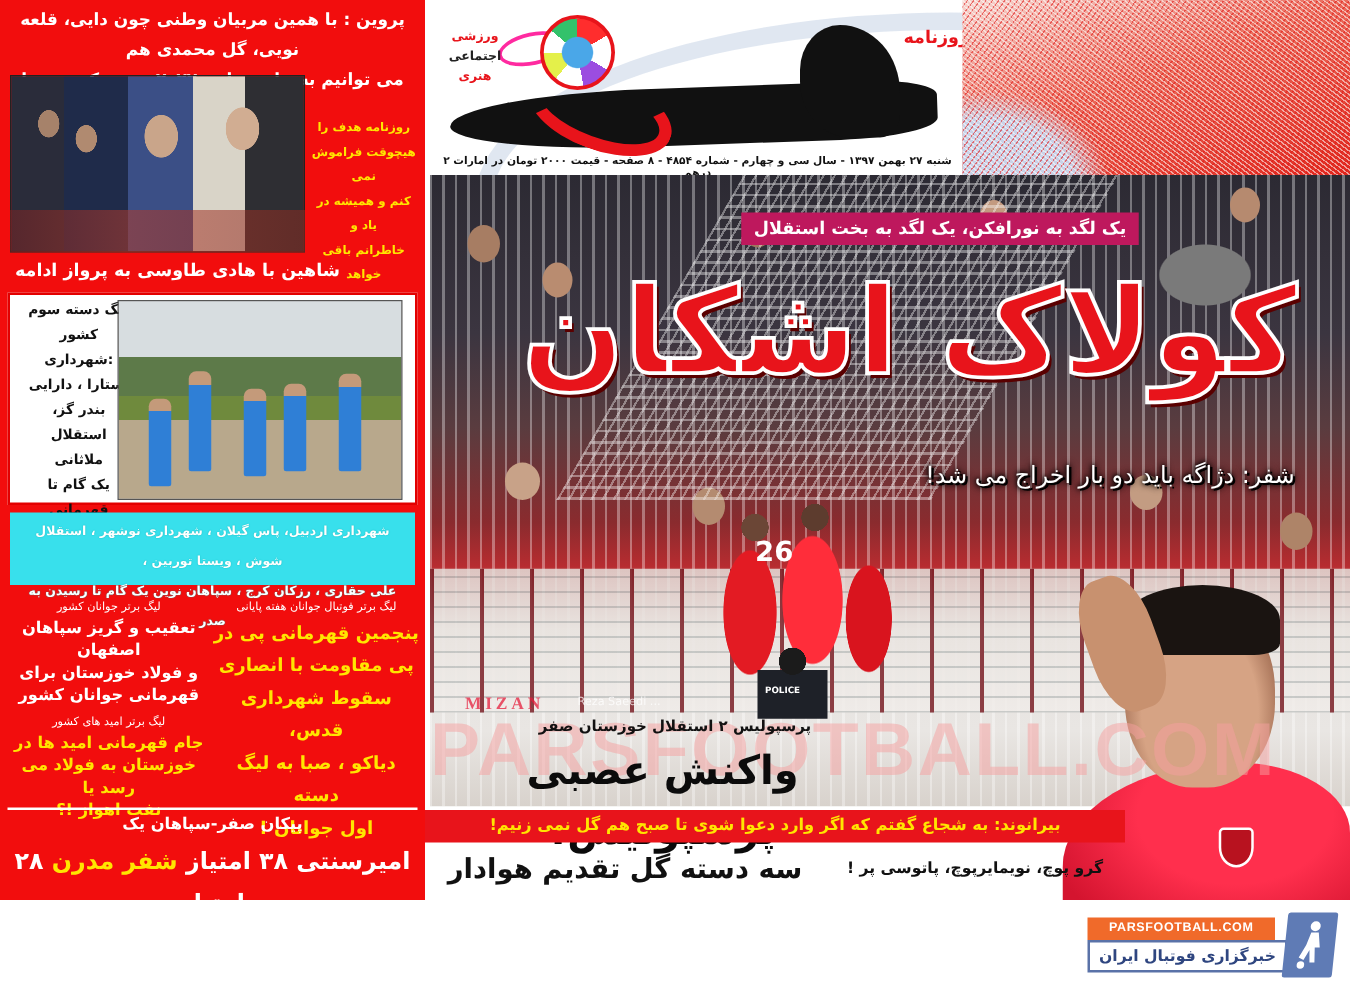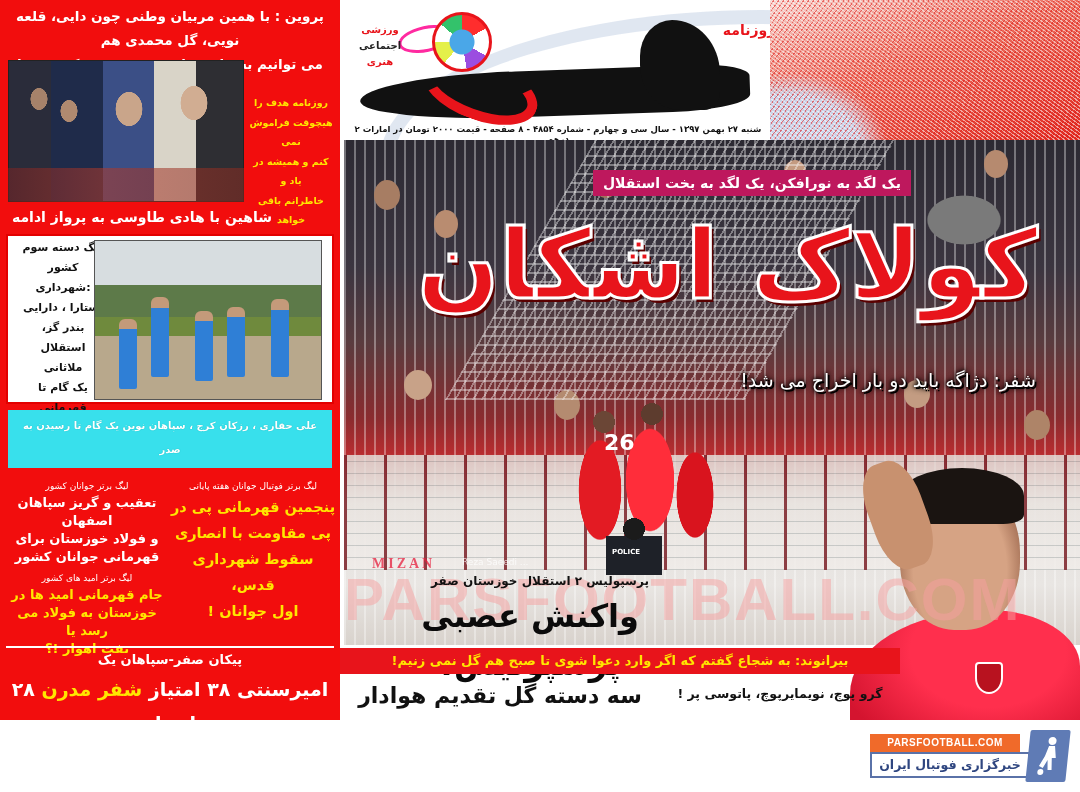--- a/index.html
+++ b/index.html
@@ -168,28 +168,30 @@
   <p>نیم فصل</p>
 </div>
 <div class="abs photo2">
   <div class="player" style="left:24px;top:78px;"></div>
   <div class="player" style="left:56px;top:56px;height:80px;"></div>
   <div class="player" style="left:100px;top:70px;"></div>
   <div class="player" style="left:132px;top:66px;"></div>
   <div class="player" style="left:176px;top:58px;height:78px;"></div>
 </div>
 <div class="abs story2-bar">
+  <p>شهرداری اردبیل، پاس گیلان ، شهرداری نوشهر ، استقلال شوش ، ویستا توربین ،</p>
   <p>علی حقاری ، رزکان کرج ، سپاهان نوین یک گام تا رسیدن به صدر</p>
 </div>
 
 <div class="abs s3-col" style="left:170px;">
   <div class="s3-kicker">لیگ برتر فوتبال جوانان هفته پایانی</div>
   <div class="s3-head-yellow-big">پنجمین قهرمانی پی در</div>
   <div class="s3-head-yellow-big">پی مقاومت با انصاری</div>
   <div class="s3-head-yellow-big">سقوط شهرداری قدس،</div>
+  <div class="s3-head-yellow-big">دیاکو ، صبا به لیگ دسته</div>
   <div class="s3-head-yellow-big">اول جوانان !</div>
 </div>
 <div class="abs s3-col" style="left:4px;">
   <div class="s3-kicker">لیگ برتر جوانان کشور</div>
   <div class="s3-head-white">تعقیب و گریز سپاهان اصفهان</div>
   <div class="s3-head-white">و فولاد خوزستان برای</div>
   <div class="s3-head-white">قهرمانی جوانان کشور</div>
   <div class="s3-kicker" style="margin-top:4px;">لیگ برتر امید های کشور</div>
   <div class="s3-head-yellow">جام قهرمانی امید ها در</div>
   <div class="s3-head-yellow">خوزستان به فولاد می رسد یا</div>

